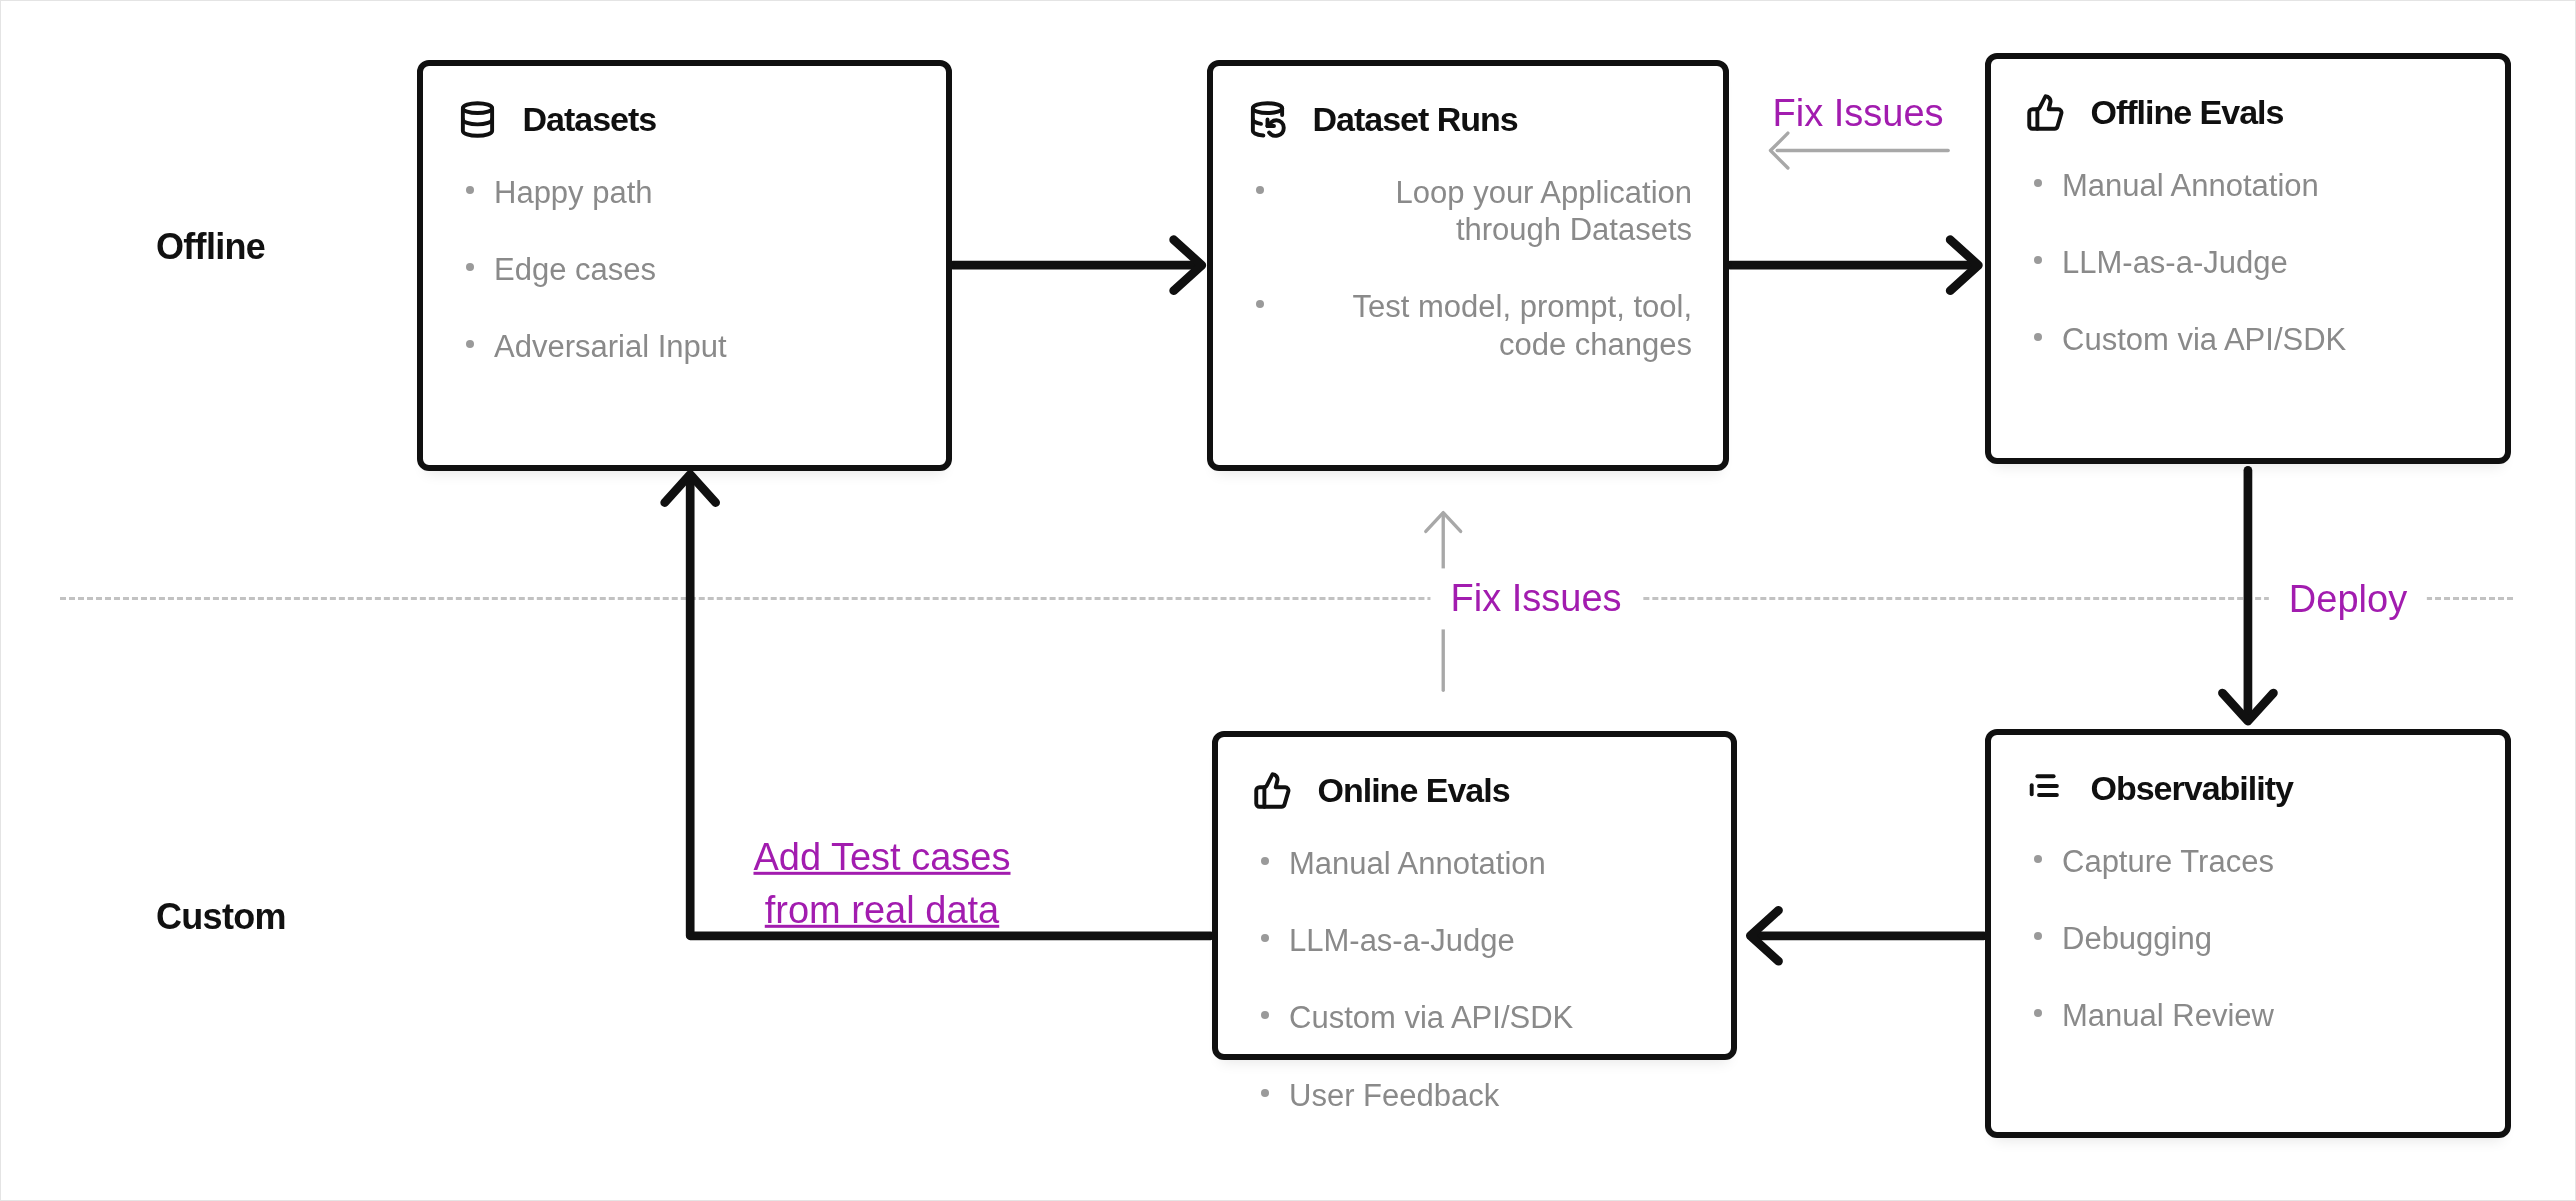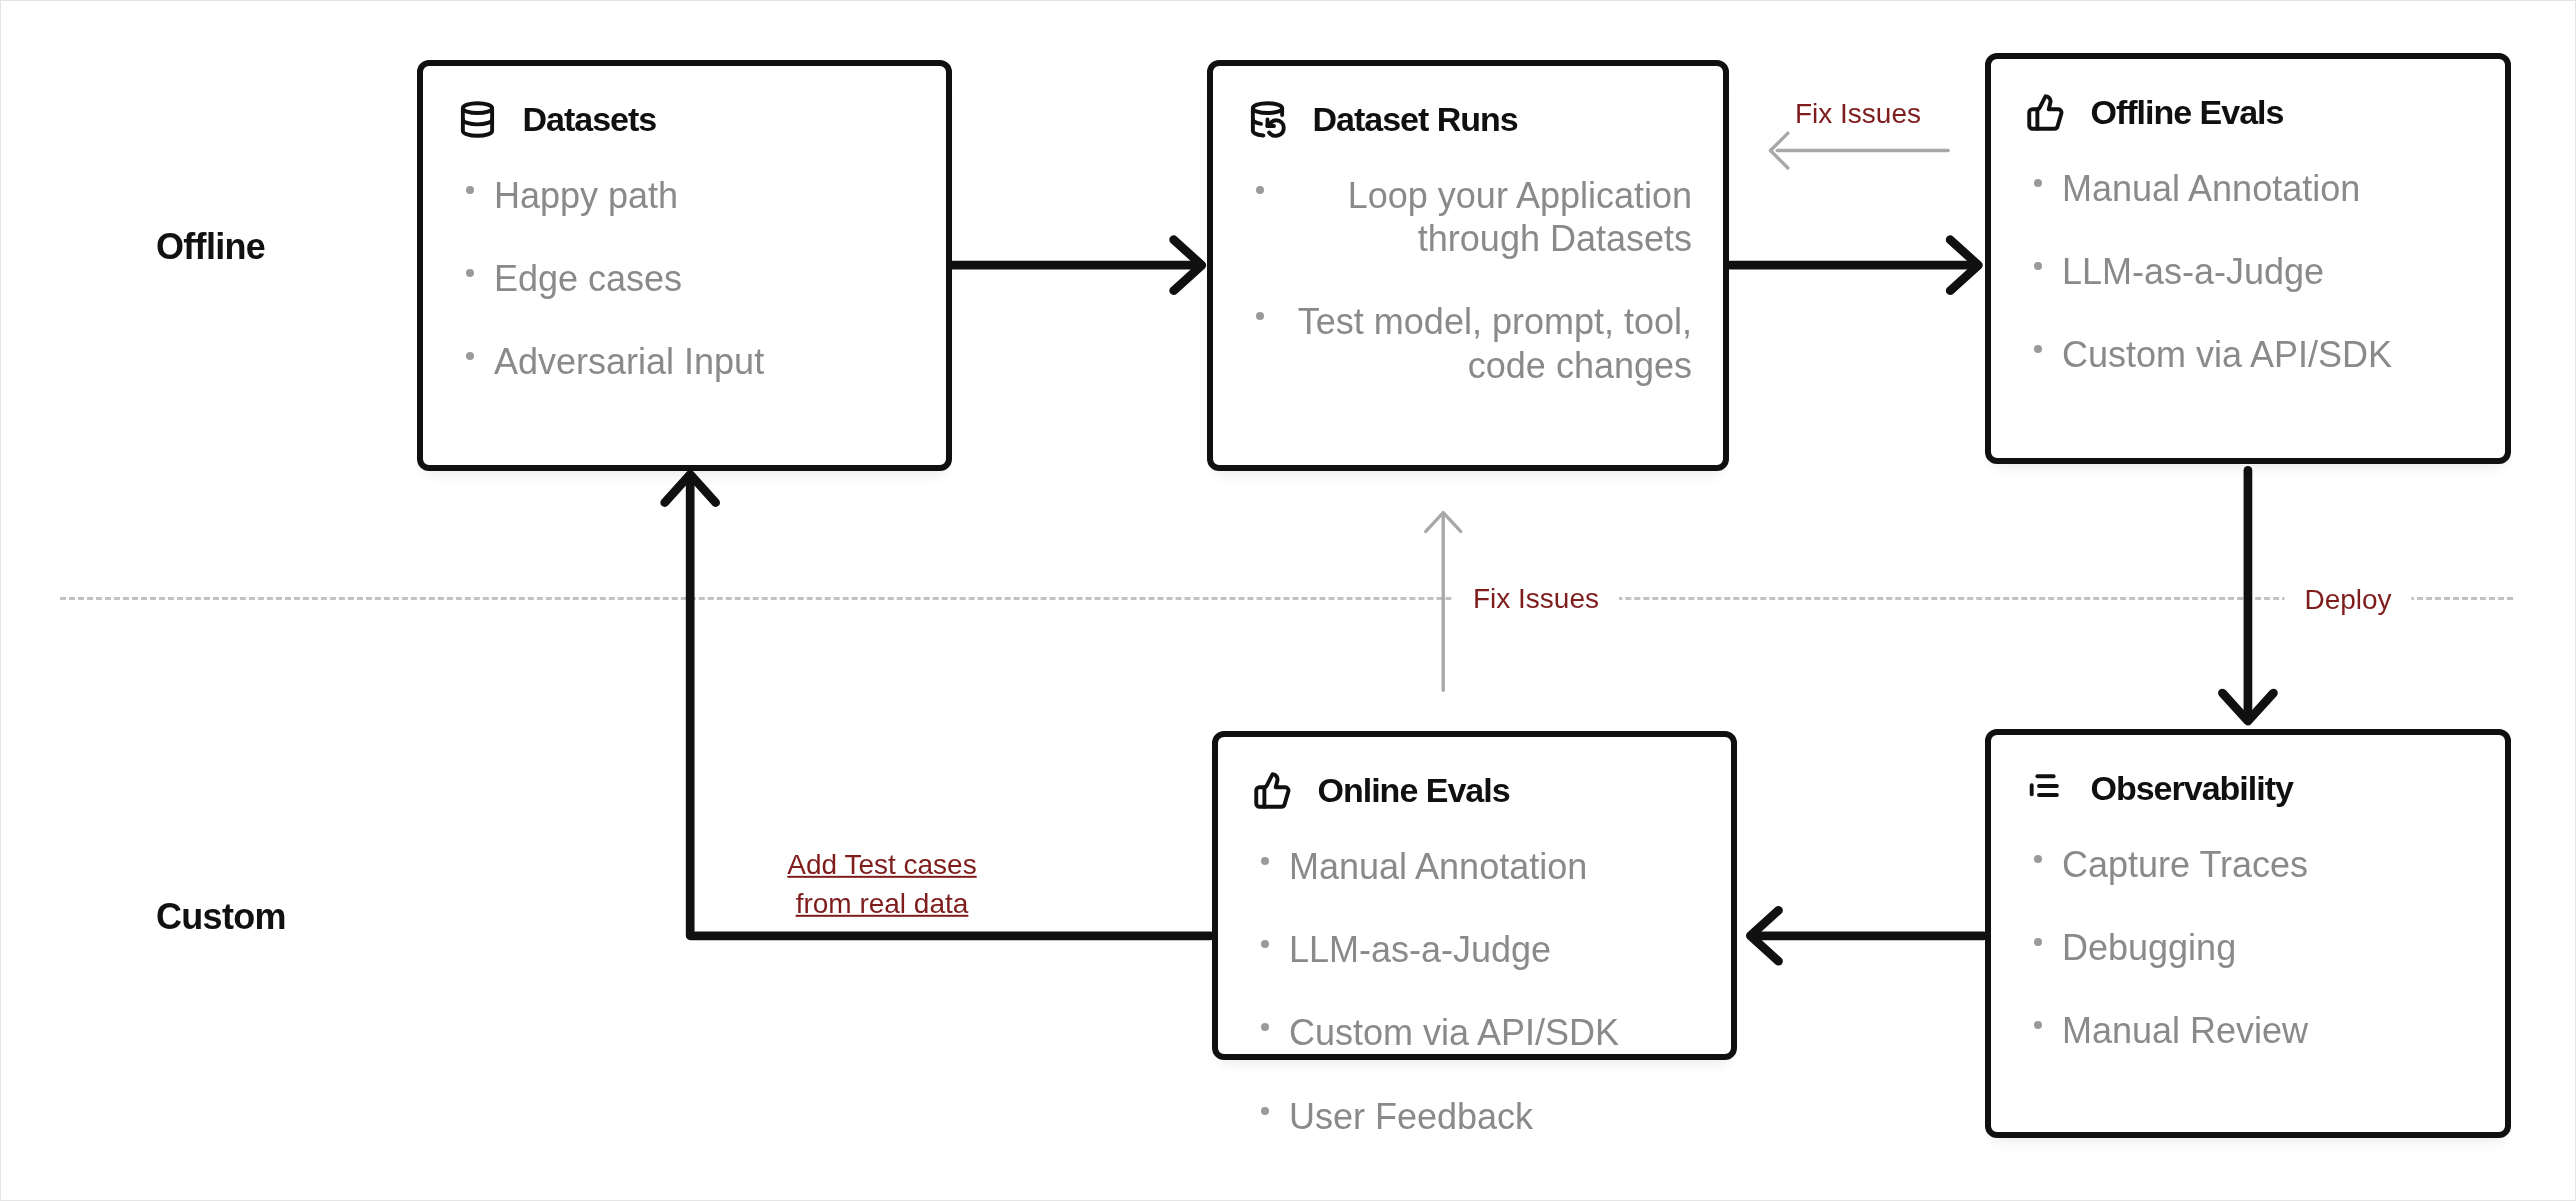--- a/index.html
+++ b/index.html
@@ -37,29 +37,29 @@
   .box-header{display:flex;align-items:center;gap:25.5px;margin-bottom:35px;}
   .box-icon{width:39px;height:39px;flex:0 0 auto;color:#101010;display:block;}
   .box-icon svg{width:39px;height:39px;display:block;}
   .box-title{
     margin:0;font-size:34px;font-weight:700;color:#101010;letter-spacing:-1px;
     white-space:nowrap;
   }
   .bullets{list-style:none;margin:0;padding:0 0 0 8px;}
   .bullets li{
     display:flex;align-items:flex-start;gap:20px;
-    font-size:36px;line-height:1.2;color:#8a8a8a;margin-bottom:40px;
+    font-size:31px;line-height:1.2;color:#8a8a8a;margin-bottom:40px;
   }
   .bullets .dot{
     flex:0 0 auto;width:8px;height:8px;border-radius:50%;background:#9a9a9a;
     margin-top:12px;
   }
   
   .edge-label{
-    position:absolute;color:#7f1d1d;font-size:28px;line-height:1.4;z-index:3;
+    position:absolute;color:#a21caf;font-size:38px;line-height:1.4;z-index:3;
     white-space:nowrap;
   }
   .edge-label.on-divider{background:#ffffff;padding:4px 20px;transform:translate(-50%,-50%);}
   .edge-label.fix-top{left:1857px;top:113px;transform:translate(-50%,-50%);}
   .edge-label.fix-mid{left:1535px;top:598px;}
   .edge-label.deploy{left:2347px;top:599px;}
   .edge-label.add-cases{left:881px;top:883px;transform:translate(-50%,-50%);text-align:center;text-decoration:underline;}
 </style>
 </head>
 <body>

